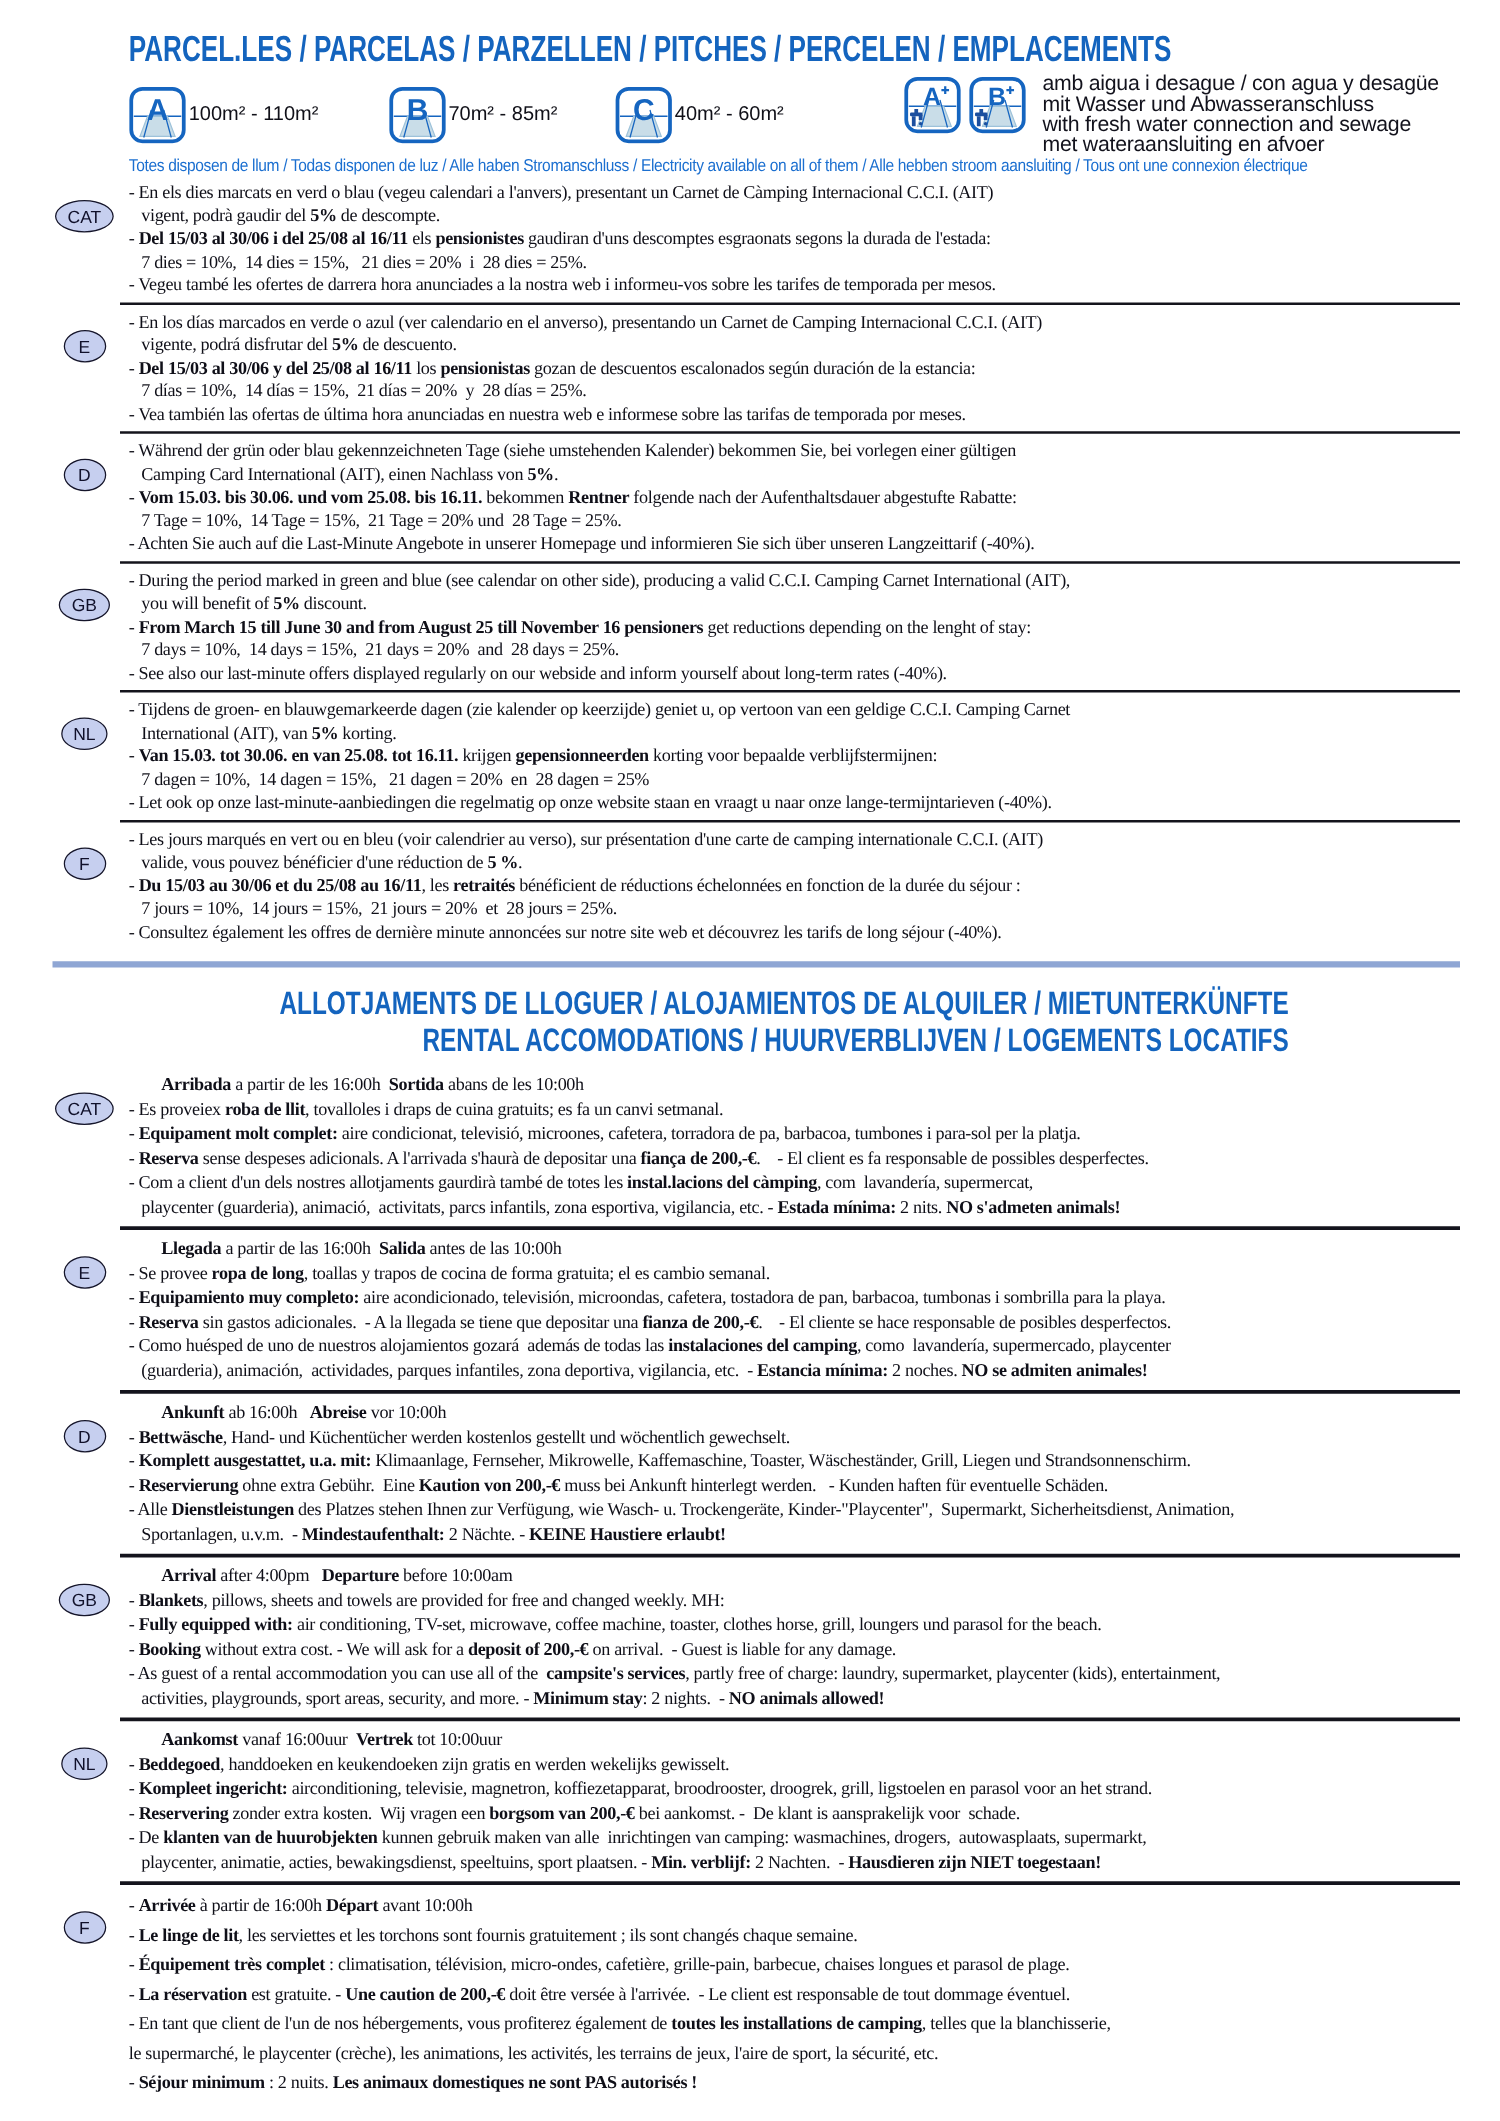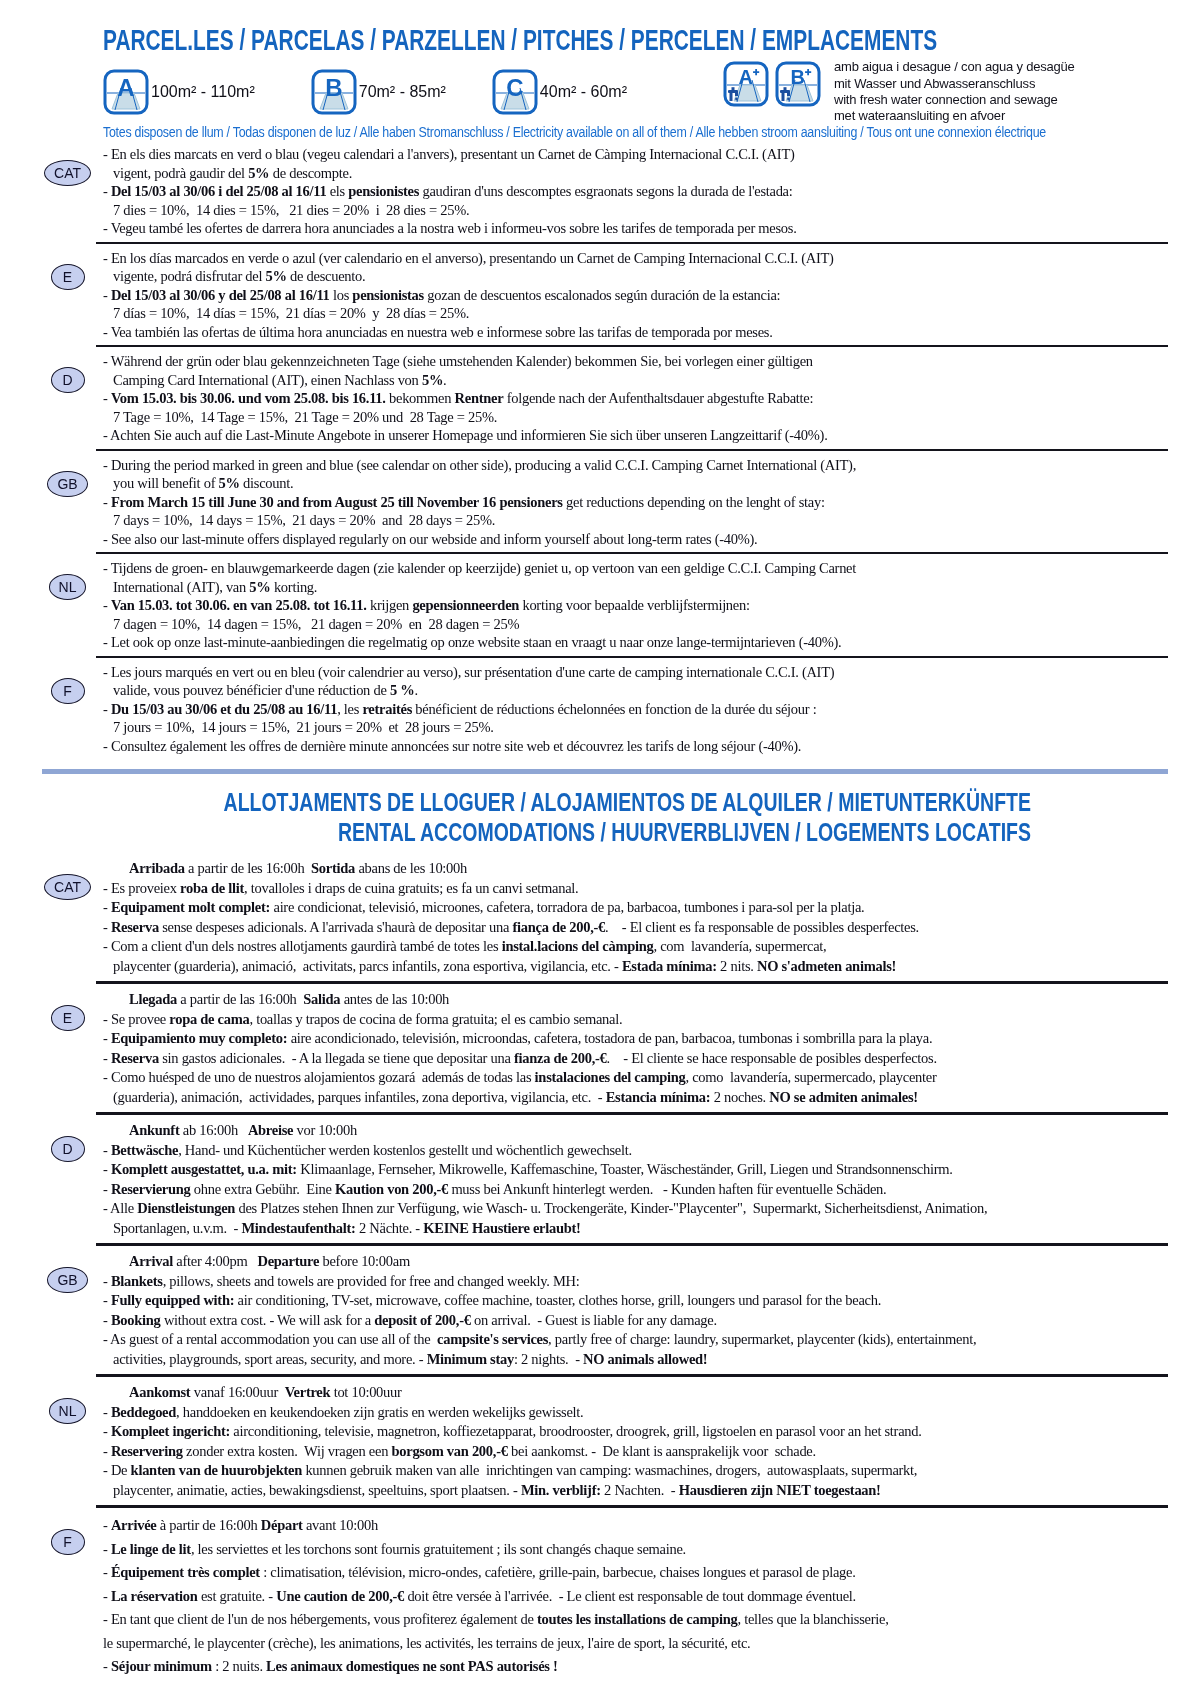--- a/index.html
+++ b/index.html
@@ -13,21 +13,21 @@
   .h1 {
     font-size:29px; font-weight:bold; color:#1464be; white-space:nowrap;
     transform:scaleX(0.72); transform-origin:left center; letter-spacing:0;
   }
   .icons-row { display:flex; align-items:center; margin-top:9px; height:52px; }
   .icon-group { display:flex; align-items:center; }
   .size-label { font-size:16px; margin-left:2px; color:#101018; white-space:nowrap; }
   .gapA { margin-right:56px; } .gapB { margin-right:46px; } .gapC { margin-right:96px; }
   .water-group { display:flex; align-items:flex-start; }
   .water-icons { display:flex; gap:6px; margin-top:2px; }
-  .water-caption { margin-left:13px; font-size:13px; line-height:16.4px; color:#12121c; white-space:nowrap; letter-spacing:-0.2px; }
+  .water-caption { margin-left:13px; font-size:17px; line-height:16.4px; color:#12121c; white-space:nowrap; letter-spacing:-0.2px; }
   .electricity {
     margin-top:7px; font-size:13.8px; color:#1b6fd0; white-space:nowrap;
     letter-spacing:-0.3px; transform:scaleX(0.90); transform-origin:left center; font-weight:500;
   }
   .section { display:flex; }
   .sec1 { padding:5px 0 4px 0; }
   .sec2 { padding:6px 0 5px 0; }
   .badge-col { width:71px; flex:0 0 71px; display:flex; justify-content:center; align-items:flex-start; padding-top:3px;margin-top:12px; }
   .badge {
     display:inline-flex; align-items:center; justify-content:center;
@@ -239,21 +239,21 @@
           <div class="line ind1"><span>playcenter (guarderia), animació,  activitats, parcs infantils, zona esportiva, vigilancia, etc. - </span><b>Estada mínima:</b><span> 2 nits. </span><b>NO s'admeten animals!</b></div>
         </div>
       </div>
       <div class="rule2"></div>
       <div class="section sec2">
         <div class="badge-col">
           <span class="badge">E</span>
         </div>
         <div class="lines">
           <div class="line ind2"><b>Llegada</b><span> a partir de las 16:00h  </span><b>Salida</b><span> antes de las 10:00h</span></div>
-          <div class="line ind0"><span>- Se provee </span><b>ropa de cama</b><span>, toallas y trapos de cocina de forma gratuita; el es cambio semanal.</span></div>
+          <div class="line ind0"><span>- Se provee </span><b>ropa de long</b><span>, toallas y trapos de cocina de forma gratuita; el es cambio semanal.</span></div>
           <div class="line ind0"><span>- </span><b>Equipamiento muy completo:</b><span> aire acondicionado, televisión, microondas, cafetera, tostadora de pan, barbacoa, tumbonas i sombrilla para la playa.</span></div>
           <div class="line ind0"><span>- </span><b>Reserva</b><span> sin gastos adicionales.  - A la llegada se tiene que depositar una </span><b>fianza de 200,-€</b><span>.    - El cliente se hace responsable de posibles desperfectos.</span></div>
           <div class="line ind0"><span>- Como huésped de uno de nuestros alojamientos gozará  además de todas las </span><b>instalaciones del camping</b><span>, como  lavandería, supermercado, playcenter</span></div>
           <div class="line ind1"><span>(guarderia), animación,  actividades, parques infantiles, zona deportiva, vigilancia, etc.  - </span><b>Estancia mínima:</b><span> 2 noches. </span><b>NO se admiten animales!</b></div>
         </div>
       </div>
       <div class="rule2"></div>
       <div class="section sec2">
         <div class="badge-col">
           <span class="badge">D</span>

